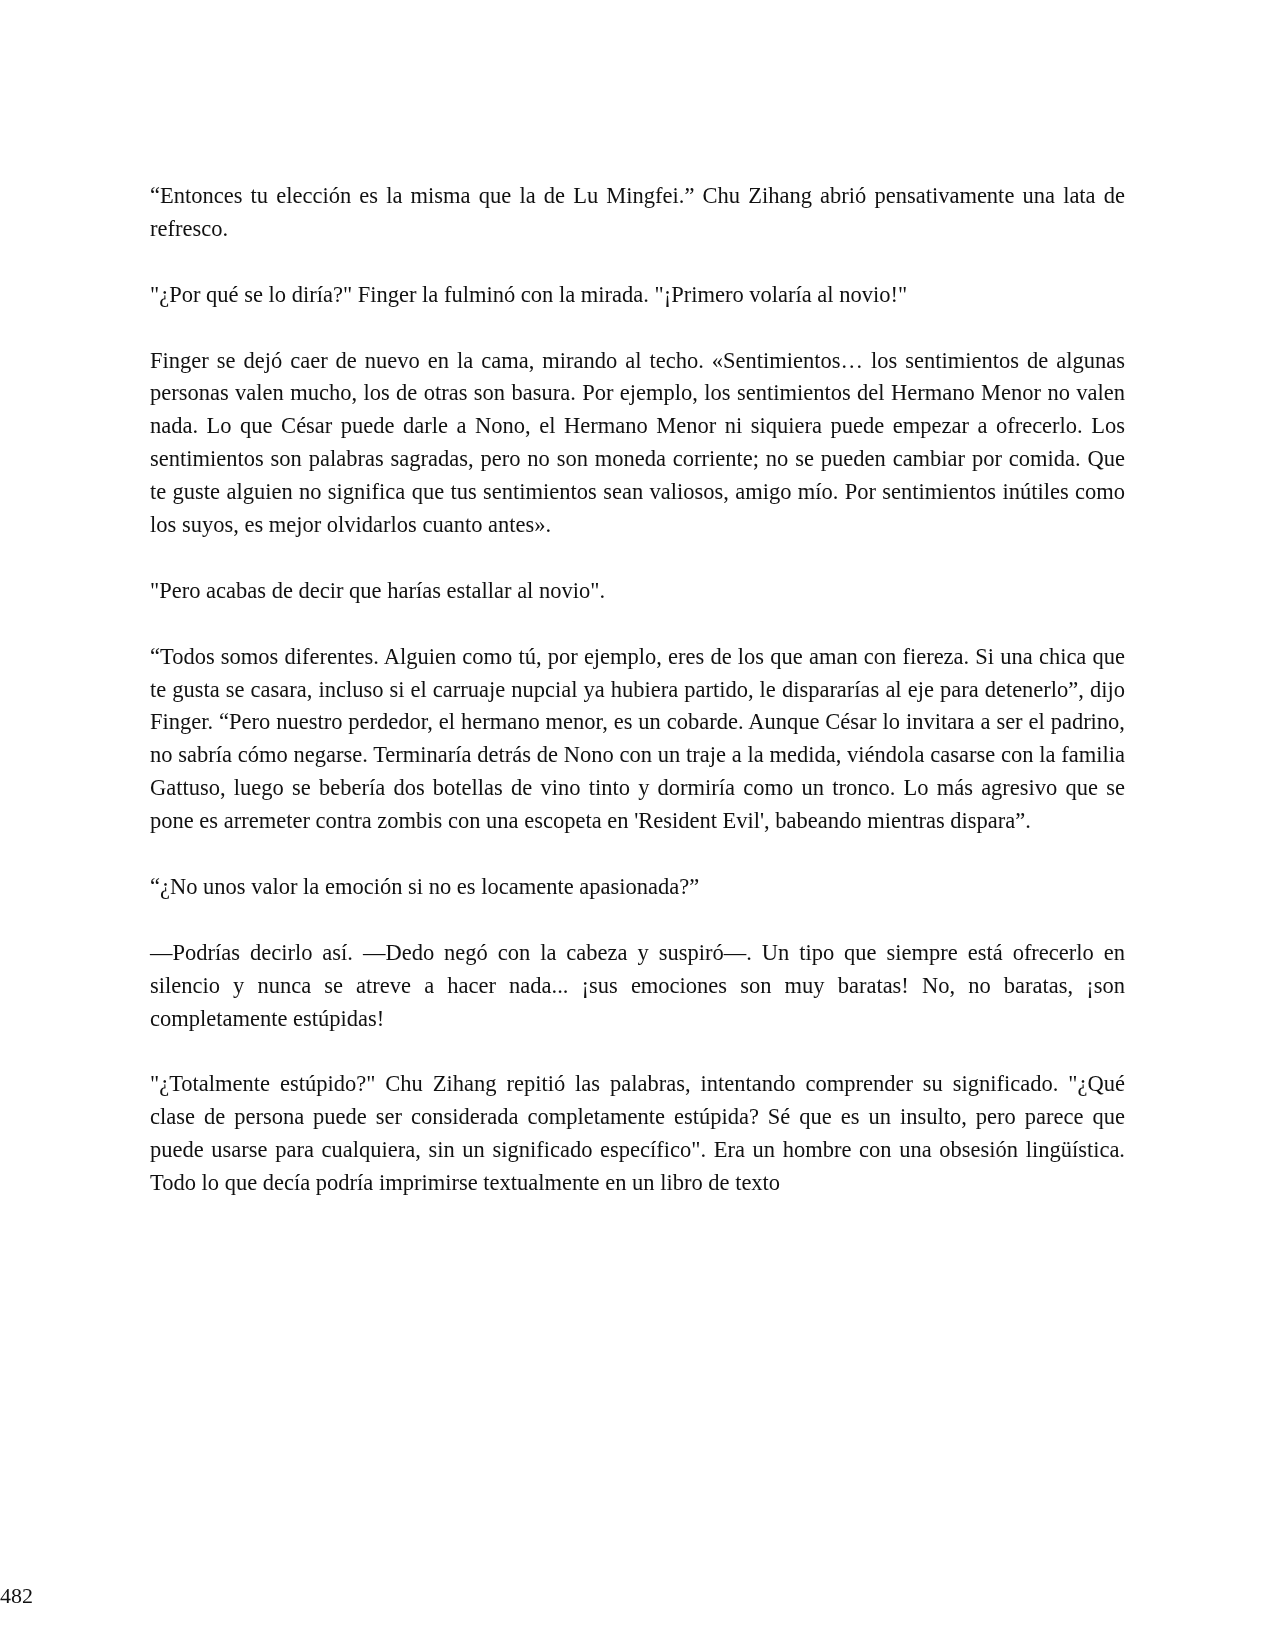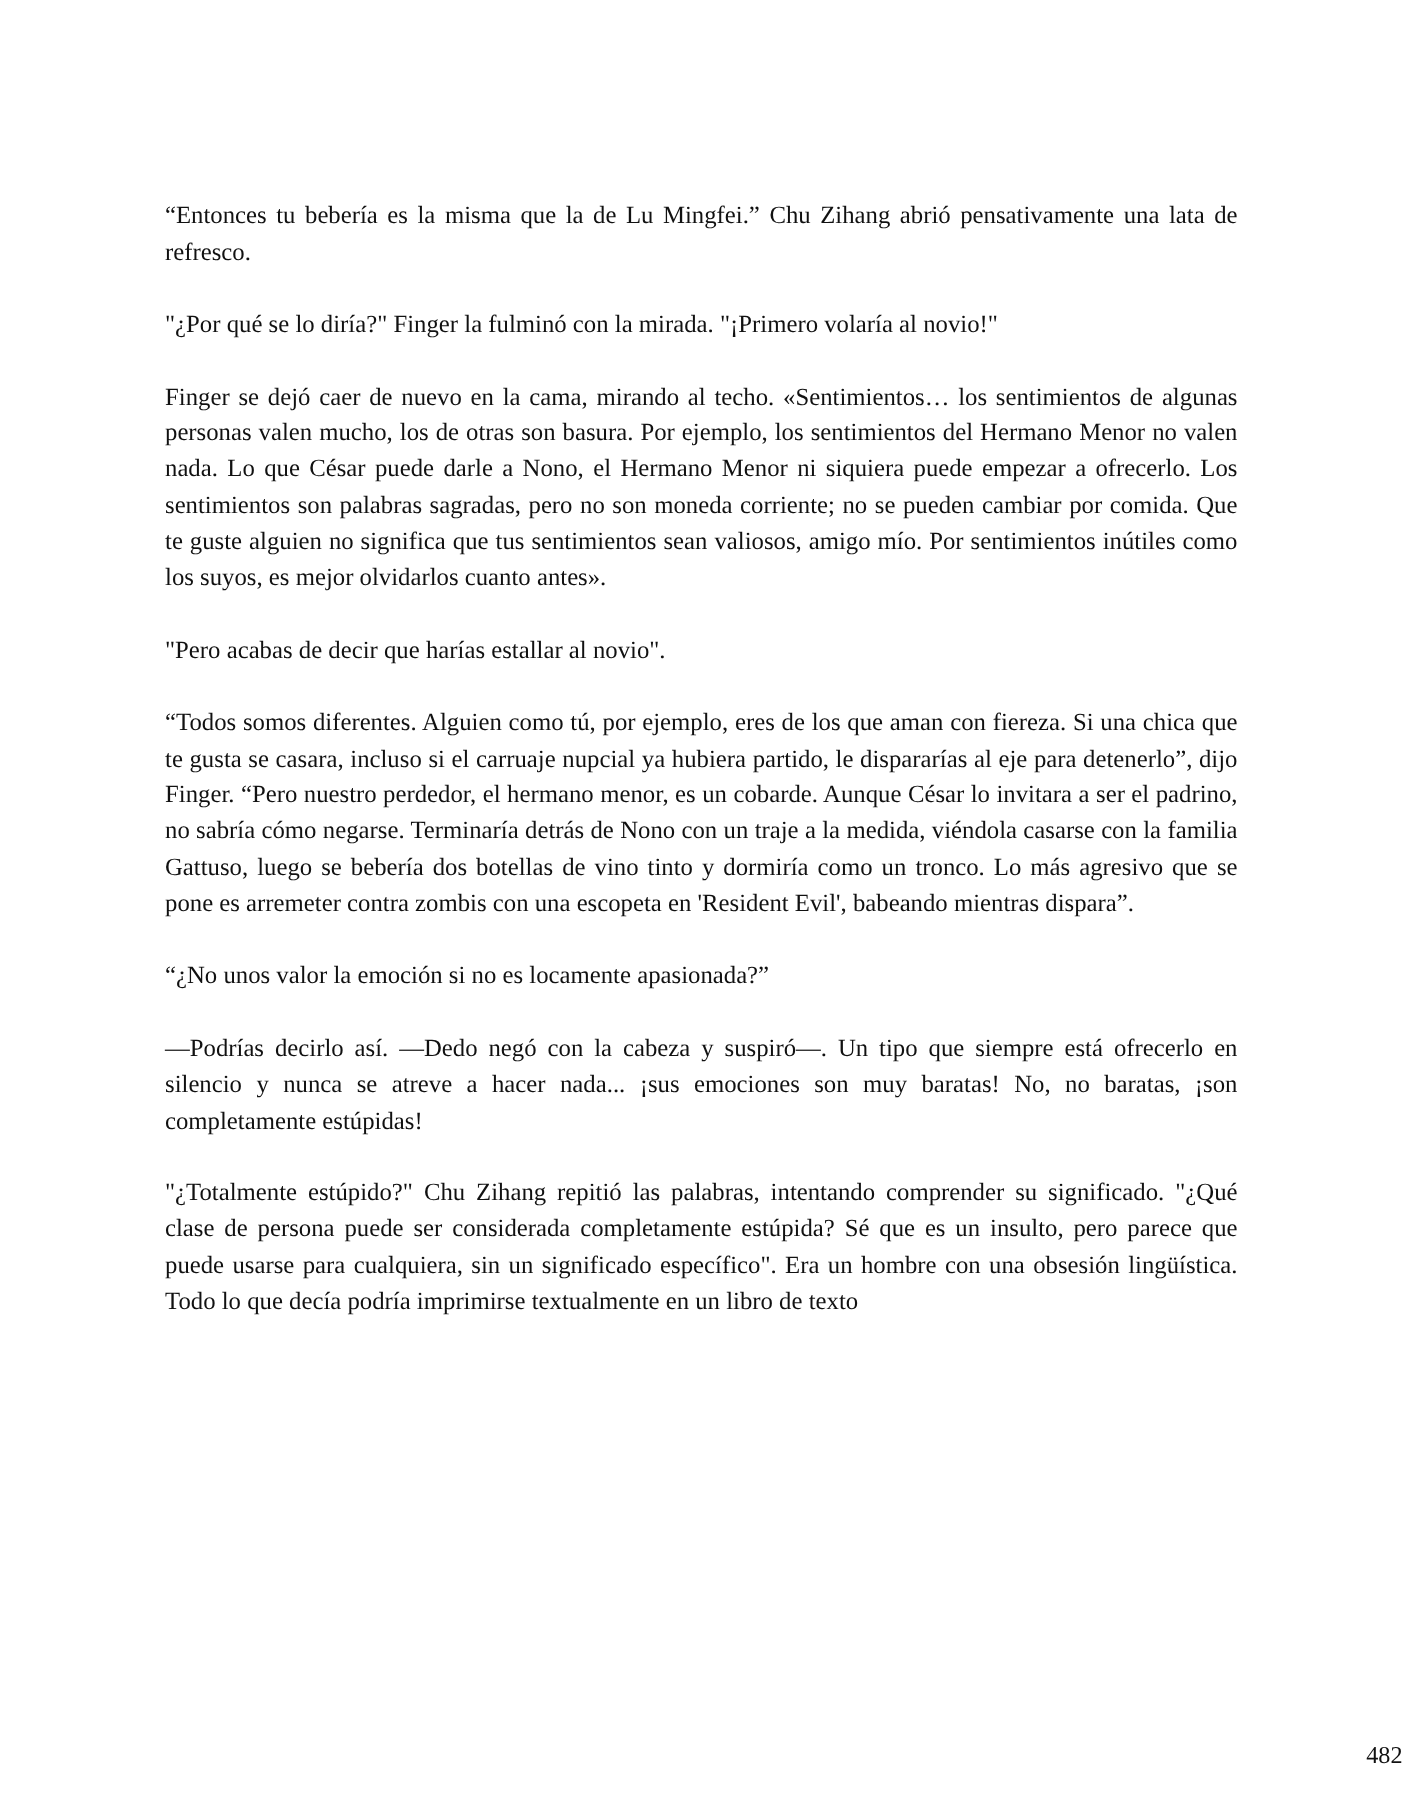--- a/index.html
+++ b/index.html
@@ -25,32 +25,32 @@
       font-size: 22.5px;
       line-height: 32.9px;
       color: #111111;
       text-align: justify;
     }
     .page-number {
       position: absolute;
       left: 0;
       width: 1275px;
       top: 1582px;
-      text-align: right;
+      text-align: left;
       font-family: "Liberation Serif", "DejaVu Serif", serif;
       font-size: 22px;
       line-height: 28px;
       color: #111111;
     }
   </style>
 </head>
 <body>
 
 <div class="page">
-  <p class="para">“Entonces tu bebería es la misma que la de Lu Mingfei.” Chu Zihang abrió pensativamente una lata de refresco.</p>
+  <p class="para">“Entonces tu elección es la misma que la de Lu Mingfei.” Chu Zihang abrió pensativamente una lata de refresco.</p>
   <p class="para">"¿Por qué se lo diría?" Finger la fulminó con la mirada. "¡Primero volaría al novio!"</p>
   <p class="para">Finger se dejó caer de nuevo en la cama, mirando al techo. «Sentimientos… los sentimientos de algunas personas valen mucho, los de otras son basura. Por ejemplo, los sentimientos del Hermano Menor no valen nada. Lo que César puede darle a Nono, el Hermano Menor ni siquiera puede empezar a ofrecerlo. Los sentimientos son palabras sagradas, pero no son moneda corriente; no se pueden cambiar por comida. Que te guste alguien no significa que tus sentimientos sean valiosos, amigo mío. Por sentimientos inútiles como los suyos, es mejor olvidarlos cuanto antes».</p>
   <p class="para">"Pero acabas de decir que harías estallar al novio".</p>
   <p class="para">“Todos somos diferentes. Alguien como tú, por ejemplo, eres de los que aman con fiereza. Si una chica que te gusta se casara, incluso si el carruaje nupcial ya hubiera partido, le dispararías al eje para detenerlo”, dijo Finger. “Pero nuestro perdedor, el hermano menor, es un cobarde. Aunque César lo invitara a ser el padrino, no sabría cómo negarse. Terminaría detrás de Nono con un traje a la medida, viéndola casarse con la familia Gattuso, luego se bebería dos botellas de vino tinto y dormiría como un tronco. Lo más agresivo que se pone es arremeter contra zombis con una escopeta en 'Resident Evil', babeando mientras dispara”.</p>
   <p class="para">“¿No unos valor la emoción si no es locamente apasionada?”</p>
   <p class="para">—Podrías decirlo así. —Dedo negó con la cabeza y suspiró—. Un tipo que siempre está ofrecerlo en silencio y nunca se atreve a hacer nada... ¡sus emociones son muy baratas! No, no baratas, ¡son completamente estúpidas!</p>
   <p class="para">"¿Totalmente estúpido?" Chu Zihang repitió las palabras, intentando comprender su significado. "¿Qué clase de persona puede ser considerada completamente estúpida? Sé que es un insulto, pero parece que puede usarse para cualquiera, sin un significado específico". Era un hombre con una obsesión lingüística. Todo lo que decía podría imprimirse textualmente en un libro de texto</p>
 </div>
 
 <div class="page-number">482</div>

